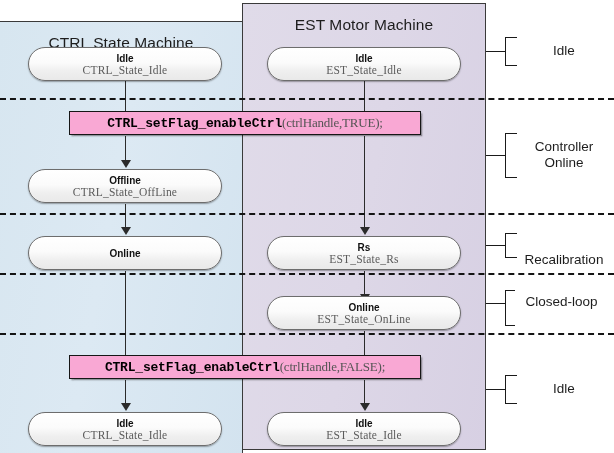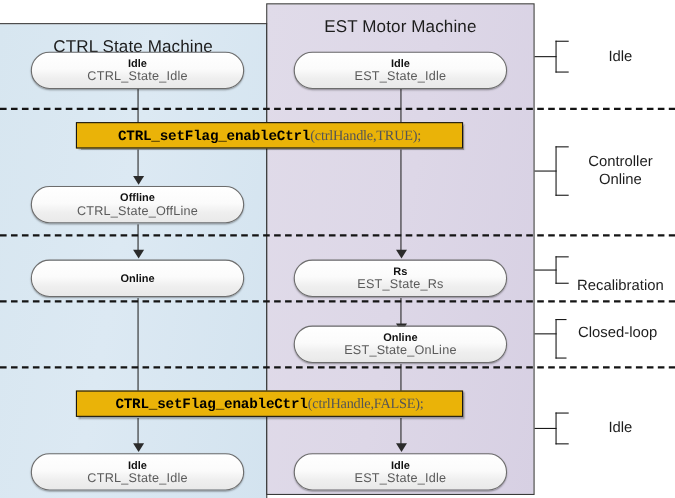--- a/index.html
+++ b/index.html
@@ -90,33 +90,33 @@
     padding-top: 1px;
   }
   .state .st-name {
     font-family: "Liberation Sans", sans-serif;
     font-weight: bold;
     font-size: 10px;
     color: #111111;
     line-height: 11px;
   }
   .state .st-id {
-    font-family: Liberation Sans, sans-serif;
+    font-family: Liberation Serif, serif;
     font-size: 11.5px;
     color: #5b5b5b;
     line-height: 13px;
     letter-spacing: 0.2px;
   }
 
   
   .action-box {
     position: absolute;
     box-sizing: border-box;
     height: 24px;
-    background: #eab308;
+    background: #f9a8d4;
     border: 1.6px solid #161616;
     box-shadow: 1.5px 1.5px 1.5px rgba(0,0,0,0.35);
     display: flex;
     align-items: center;
     justify-content: center;
     white-space: nowrap;
   }
   .action-box .fn {
     font-family: "Liberation Mono", monospace;
     font-weight: bold;

